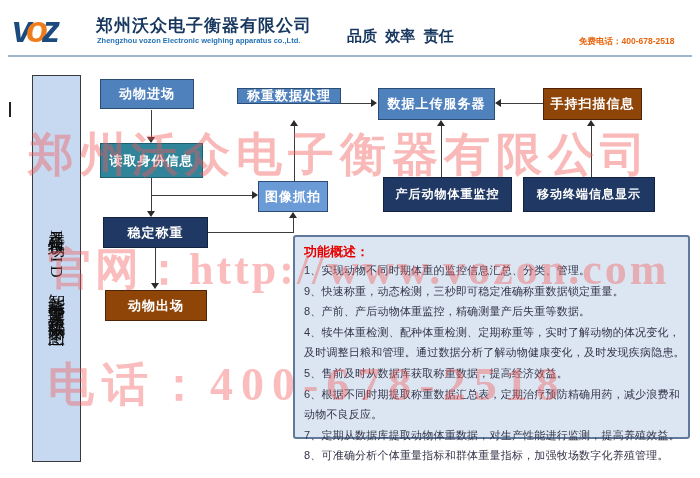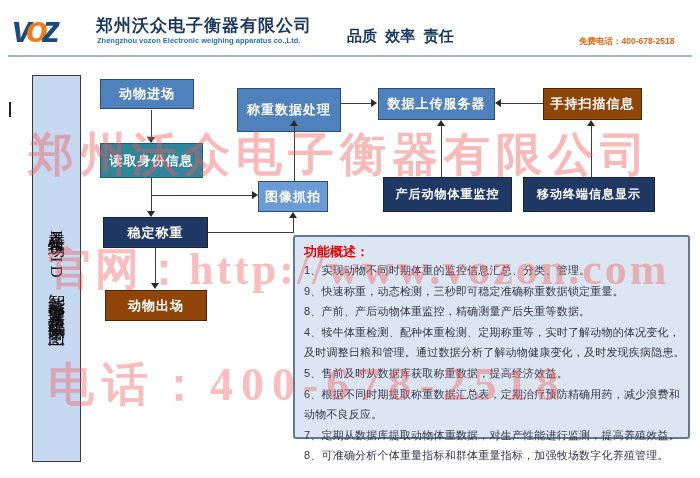--- a/index.html
+++ b/index.html
@@ -27,21 +27,21 @@
 
   
   .node{position:absolute;display:flex;align-items:center;justify-content:center;
     color:#fff;font-size:13px;font-weight:600;letter-spacing:1px;box-sizing:border-box;white-space:nowrap;}
   .n-blue{background:#4f81bd;border:1px solid #2c4d73;}
   .n-lblue{background:#6b9bd7;border:1px solid #2c4d73;}
   .n-teal{background:#31859b;border:1px solid #1d5d70;}
   .n-navy{background:#1f3864;border:1px solid #13233f;}
   .n-brown{background:#8f4408;border:1px solid #4d2405;}
   #nd-entry{left:100px;top:79px;width:94px;height:30px;}
-  #nd-process{left:237px;top:88px;width:104px;height:44px;}
+  #nd-process{left:237px;top:88px;width:104px;height:16px;}
   #nd-server{left:378px;top:88px;width:117px;height:32px;}
   #nd-handheld{left:543px;top:88px;width:99px;height:32px;}
   #nd-readid{left:100px;top:143px;width:103px;height:35px;}
   #nd-capture{left:258px;top:181px;width:70px;height:31px;}
   #nd-pc{left:383px;top:177px;width:129px;height:35px;font-size:12px;}
   #nd-mobile{left:523px;top:177px;width:132px;height:35px;font-size:12px;}
   #nd-stable{left:103px;top:217px;width:105px;height:31px;}
   #nd-exit{left:105px;top:290px;width:102px;height:31px;}
 
   

